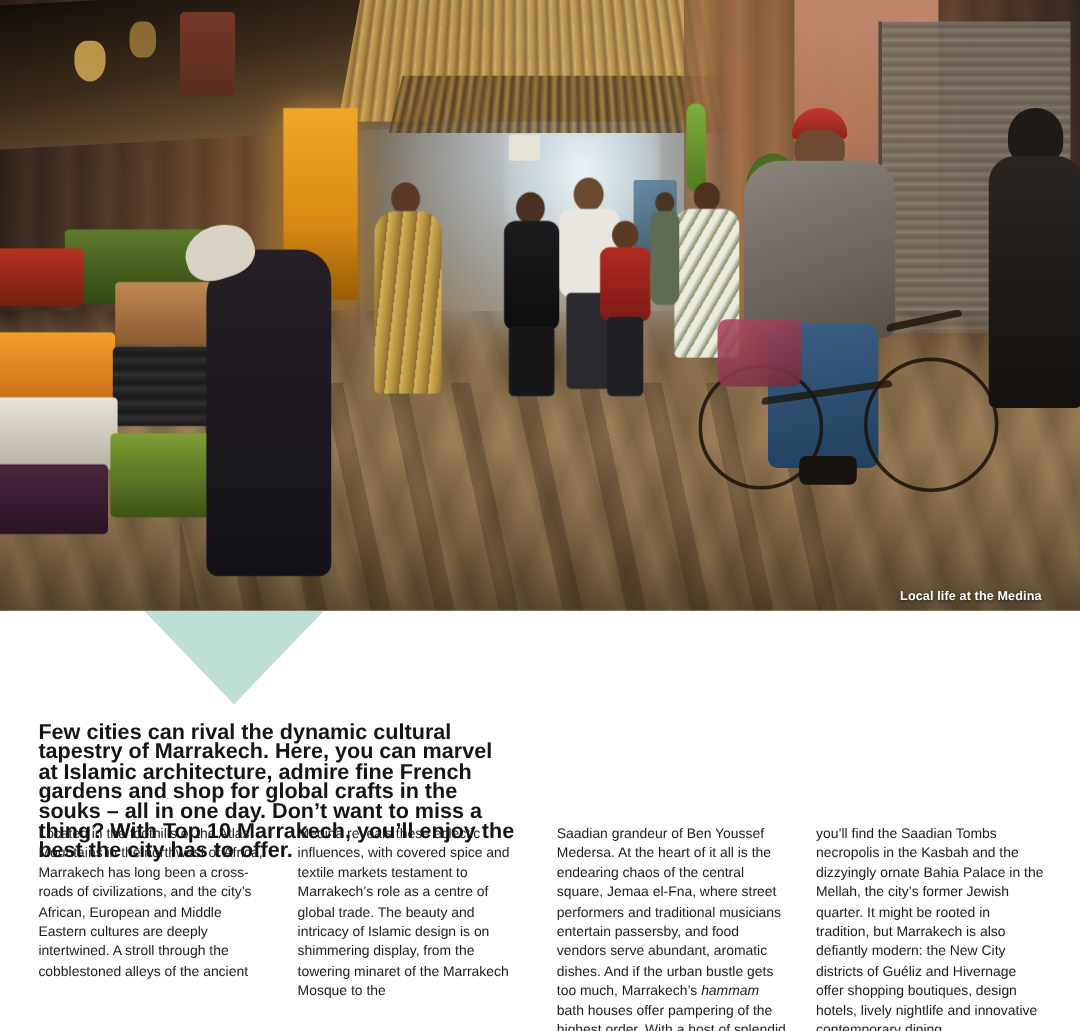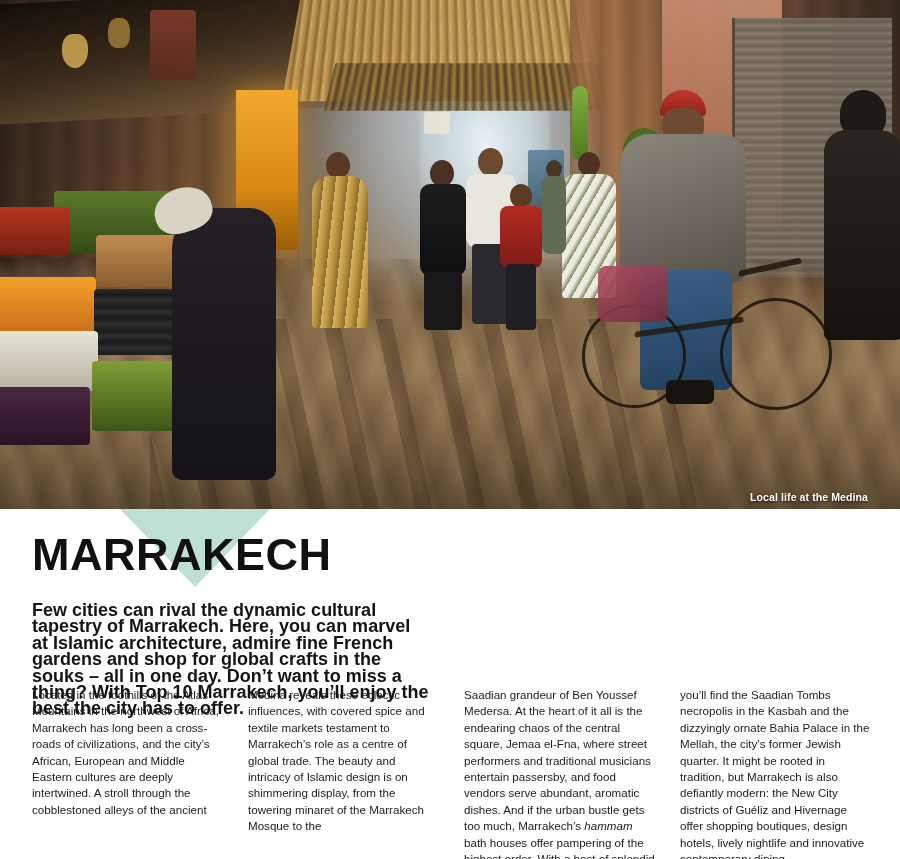--- a/index.html
+++ b/index.html
@@ -352,21 +352,20 @@
     <div class="body" style="left:-6px;top:178px;width:70px;height:56px;background:linear-gradient(150deg,#b04a62,#6e2c3c);border-radius:8px;opacity:.9;"></div>
   </div>
 
   <div class="caption">Local life at the Medina</div>
 </div>
 
 <div class="content">
   <div class="mint-shape"></div>
 
   <div class="headings">
-    <h1 class="marrakech">MARRAKECH</h1>
   </div>
 
   <div class="standfirst">Few cities can rival the dynamic cultural tapestry of Marrakech. Here, you can marvel at Islamic architecture, admire fine French gardens and shop for global crafts in the souks – all in one day. Don’t want to miss a thing? With Top 10 Marrakech, you’ll enjoy the best the city has to offer.</div>
 
   <div class="cols">
     <div class="col">
       <p>Located in the foothills of the Atlas Mountains in the northwest of Africa, Marrakech has long been a cross-roads of civilizations, and the city’s African, European and Middle Eastern cultures are deeply intertwined. A stroll through the cobblestoned alleys of the ancient</p>
     </div>
     <div class="col">
       <p>Medina reveals these eclectic influences, with covered spice and textile markets testament to Marrakech’s role as a centre of global trade. The beauty and intricacy of Islamic design is on shimmering display, from the towering minaret of the Marrakech Mosque to the</p>

